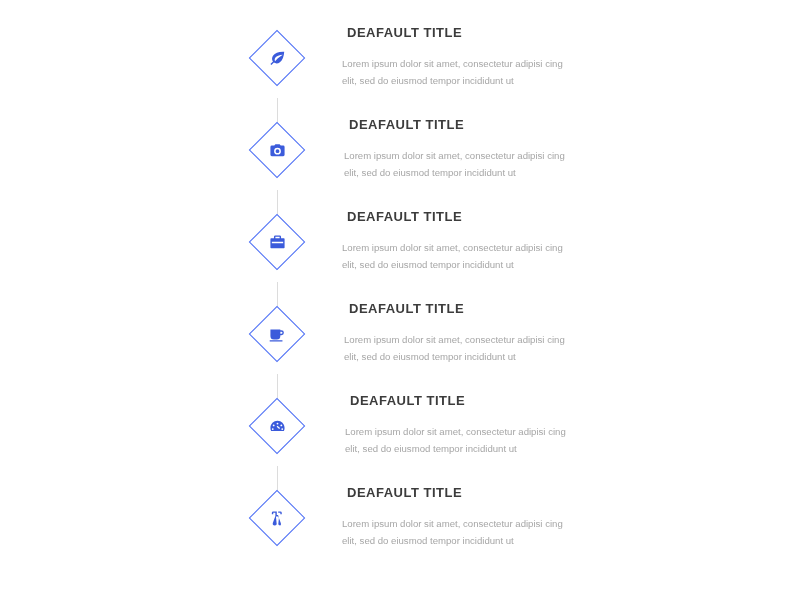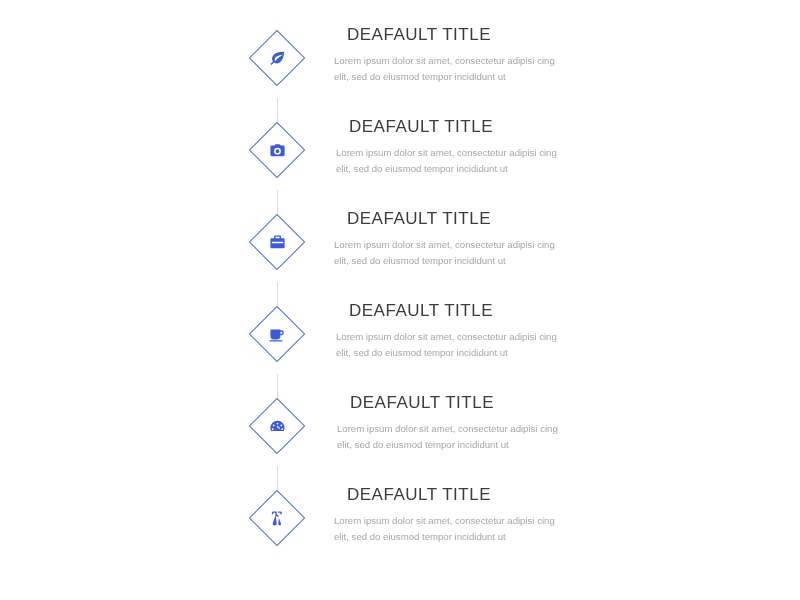--- a/index.html
+++ b/index.html
@@ -68,35 +68,35 @@
     height: 17px;
     fill: #3b5bdb;
   }
 
   .text-block {
     position: absolute;
     width: 240px;
   }
 
   .step-title {
-    font-size: 17px;
-    font-weight: normal;
+    font-size: 13px;
+    font-weight: bold;
     color: #3c3c3c;
     letter-spacing: 0.5px;
     margin: 0 0 8px 0;
     line-height: 1.1;
     white-space: nowrap;
     padding-left: 21px;
   }
 
   .step-desc {
     font-size: 9.6px;
     color: #a6a6a6;
     line-height: 1.72;
-    margin: 8px;
+    margin: 16px;
     width: 228px;
   }
 </style>
 </head>
 <body>
 
 <div id="timeline-root">
 
   <div class="connector-line" style="top:98px;height:36px;"></div>
   <div class="connector-line" style="top:190px;height:36px;"></div>

